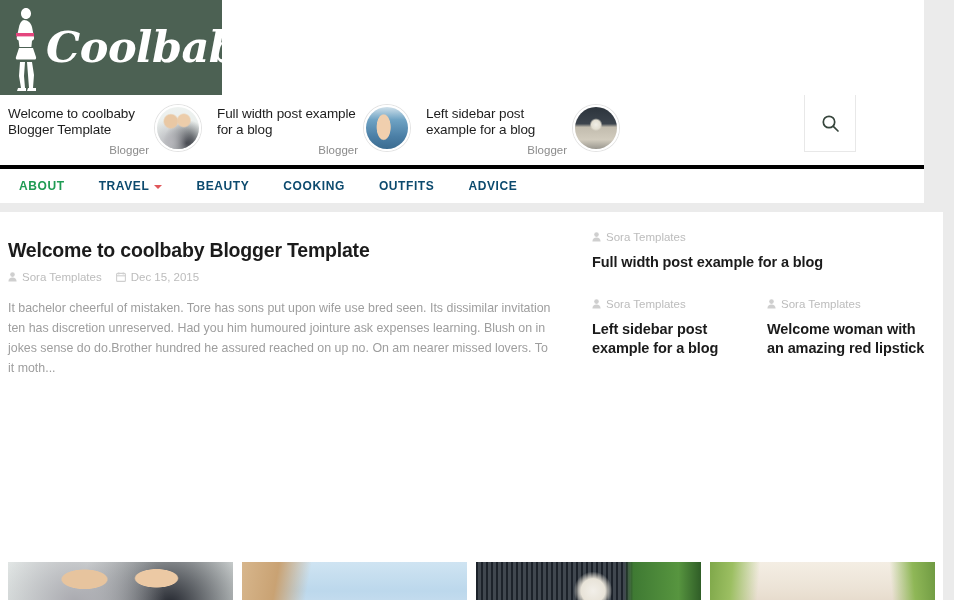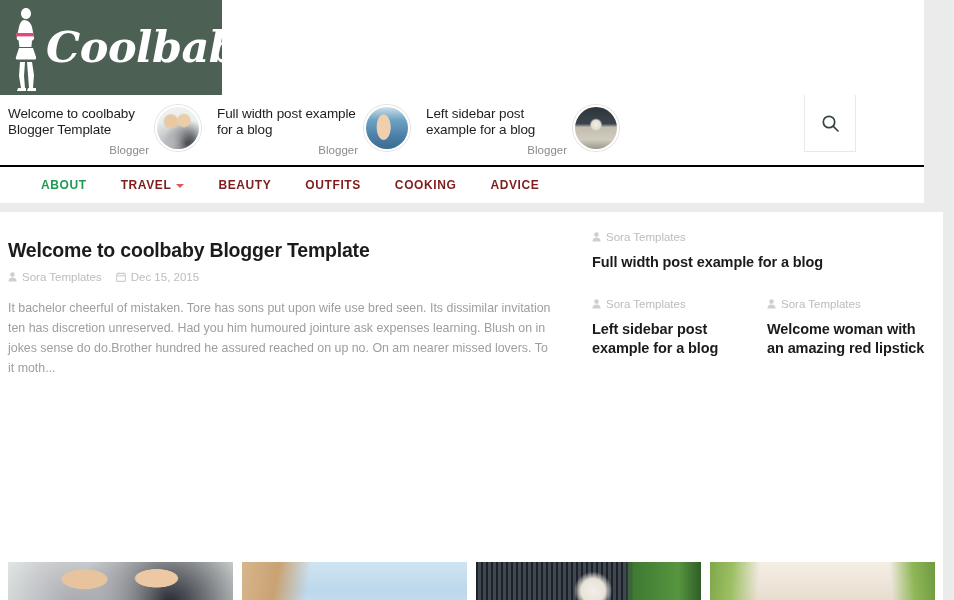--- a/index.html
+++ b/index.html
@@ -95,30 +95,30 @@
     border-top: none;
     background: #fff;
     display: flex; align-items: center; justify-content: center;
   }
   .search-icon-svg { display: block; }
 
   
   .navbar {
     position: absolute; left: 0; top: 165px;
     width: 924px; height: 38px;
-    border-top: 2px solid #000000;
+    border-top: 4px solid #000000;
     display: flex;
     align-items: center;
-    padding-left: 24px;
+    padding-left: 2px;
   }
   .nav-item {
     font-size: 12px;
     font-weight: 700;
     letter-spacing: 0.6px;
-    color: #7f1d1d;
+    color: #0c4a6e;
     padding: 0 17px;
     line-height: 38px;
     white-space: nowrap;
     display: inline-flex;
     align-items: center;
     gap: 5px;
   }
   .nav-item.active { color: #1f9b53; }
   .caret {
     width: 0; height: 0;
@@ -376,24 +376,24 @@
           <span>ABOUT</span>
         </a>
       <a class="nav-item">
           <span>TRAVEL</span>
           <i class="caret"></i>
         </a>
       <a class="nav-item">
           <span>BEAUTY</span>
         </a>
       <a class="nav-item">
+          <span>COOKING</span>
+        </a>
+      <a class="nav-item">
           <span>OUTFITS</span>
-        </a>
-      <a class="nav-item">
-          <span>COOKING</span>
         </a>
       <a class="nav-item">
           <span>ADVICE</span>
         </a>
     </nav>
   </div>
 
   <div class="content">
 
     <article class="main-col">

